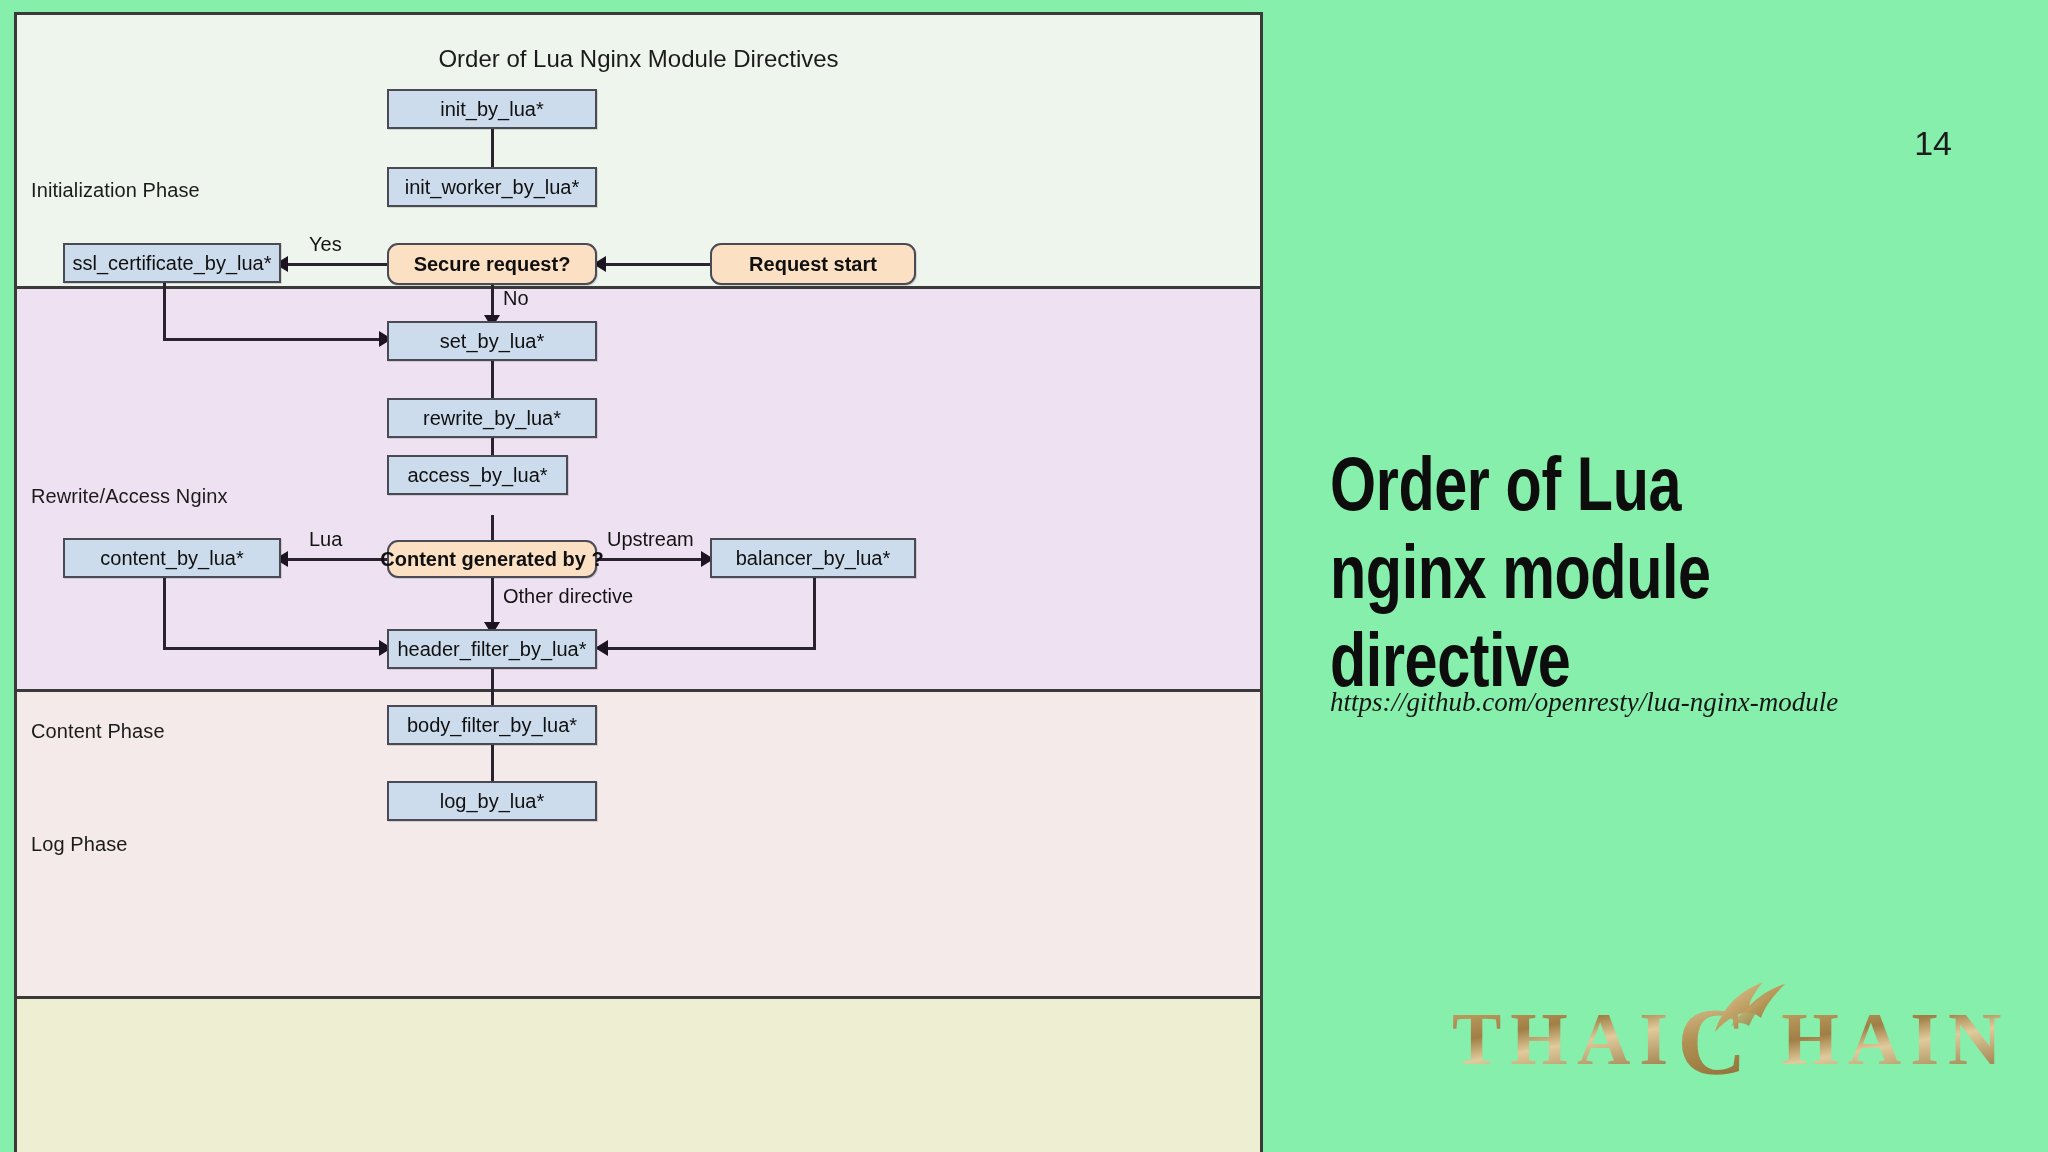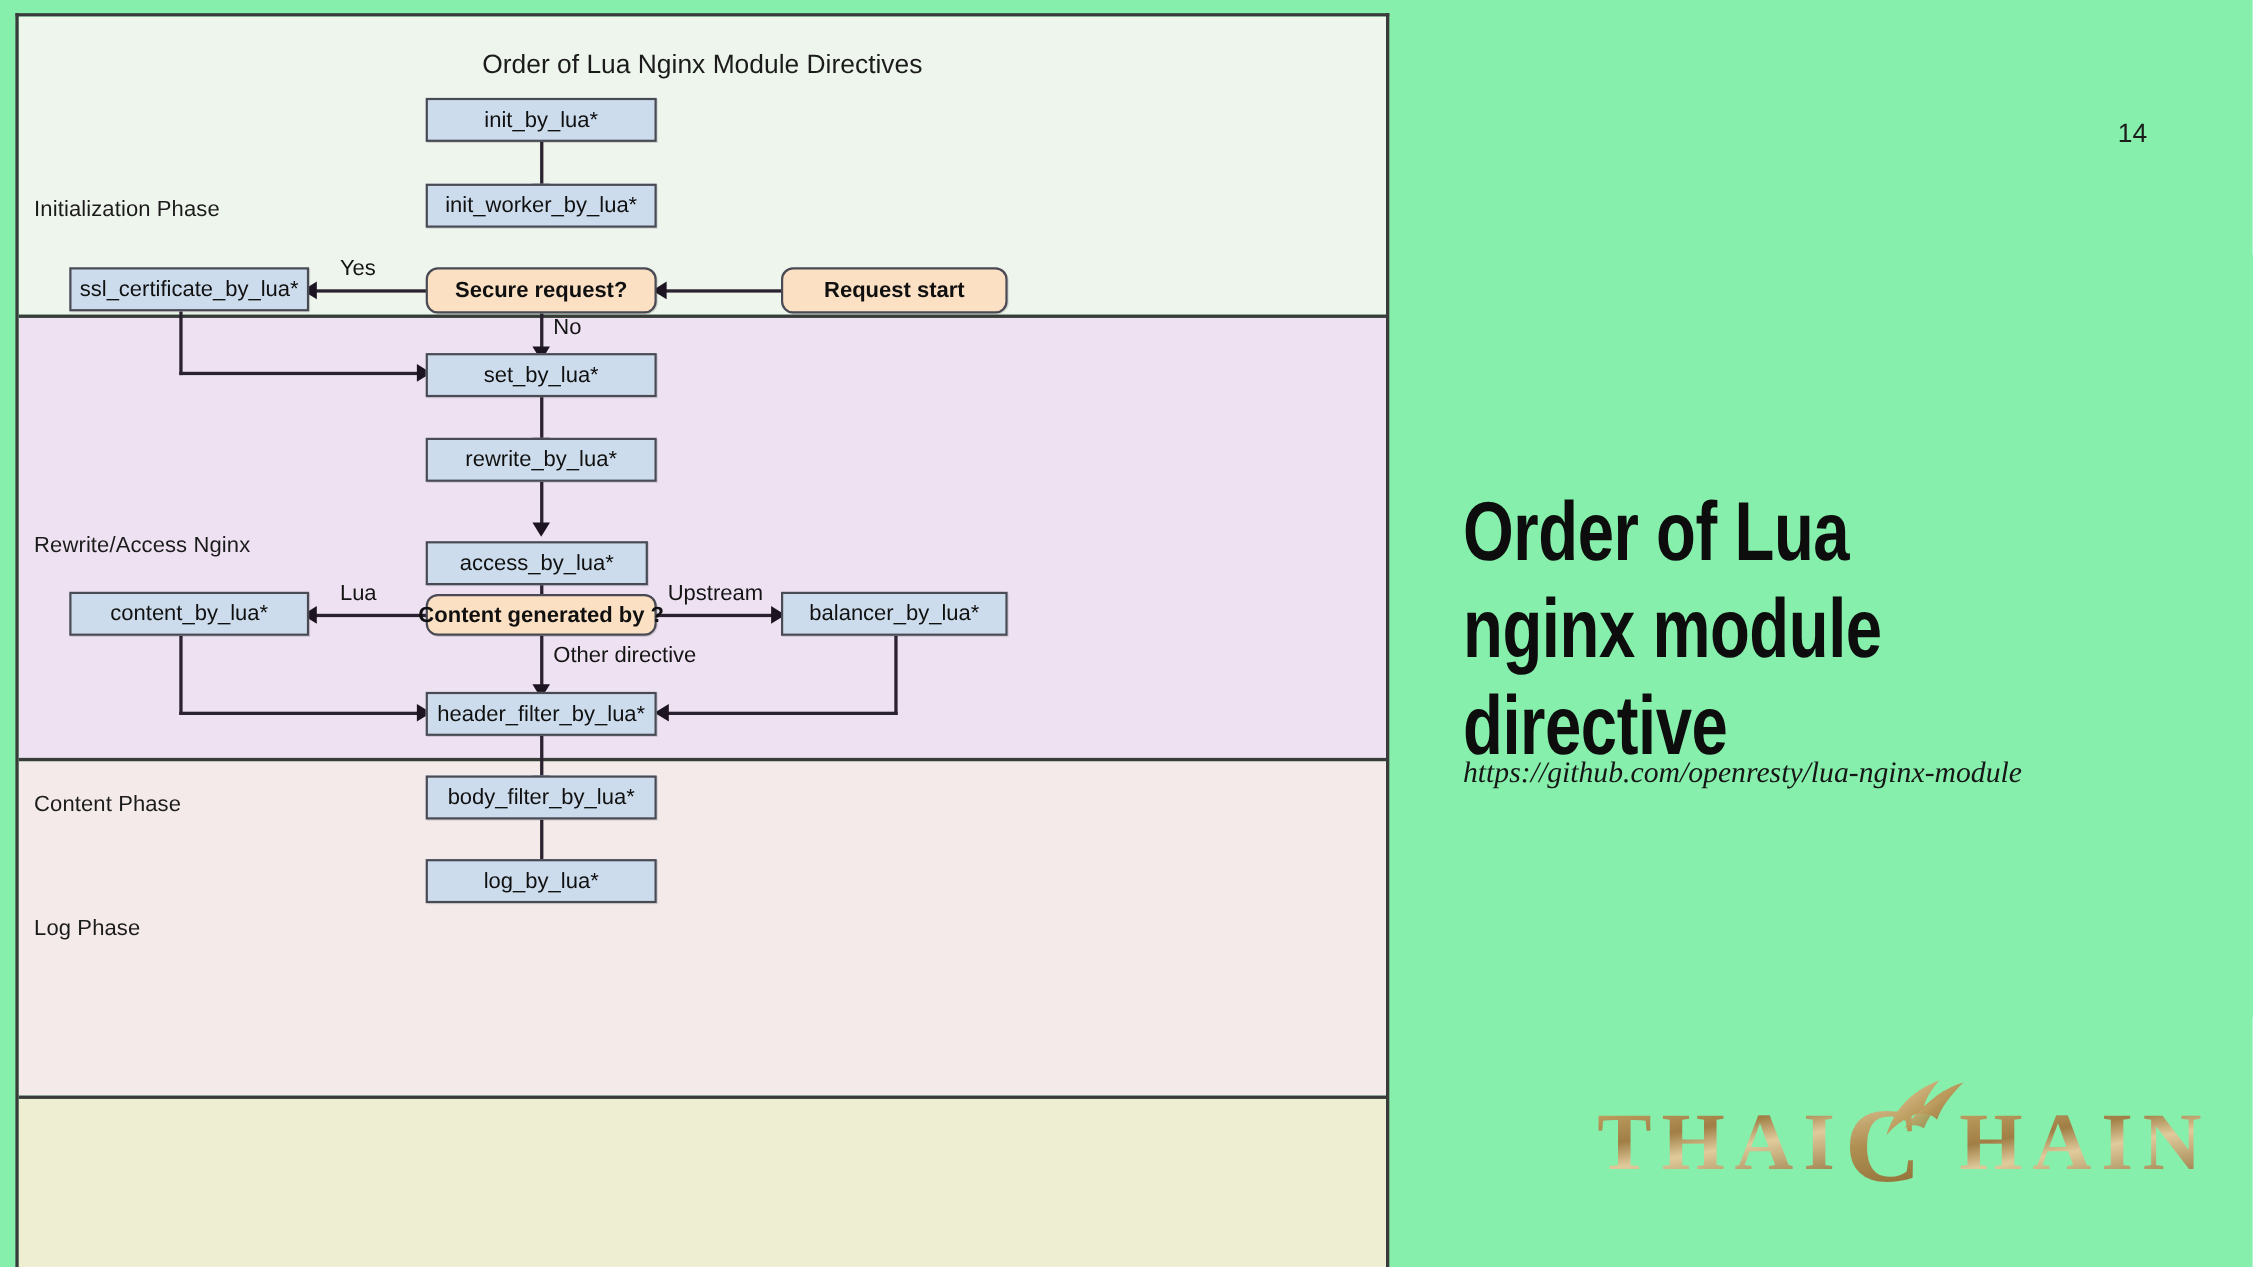--- a/index.html
+++ b/index.html
@@ -67,22 +67,22 @@
     white-space: nowrap; z-index: 5;
   }
 
   #diagram-title {
     position: absolute; left: 0; top: 30px; width: 100%;
     text-align: center; font-size: 24px; color: #1b1b1b;
   }
 
   
   #page-number {
-    position: absolute; right: 96px; top: 108px;
-    font-size: 24px; color: #1c1c1c;
+    position: absolute; right: 96px; top: 124px;
+    font-size: 34px; color: #1c1c1c;
   }
   #headline {
     position: absolute; left: 1330px; top: 440px;
     width: 700px;
     font-family: "Liberation Sans Narrow", "Liberation Sans", sans-serif;
     font-weight: 700;
     font-size: 76px; line-height: 1.16;
     letter-spacing: -0.5px;
     color: #0d0d0d;
     transform: scaleX(.78);
@@ -177,21 +177,21 @@
     <div class="node proc" style="left:370px; top:306px; width:210px; height:40px;">set_by_lua*</div>
 
     <div class="ln lnv" style="left:474px; top:346px; height:42px;"></div>
     <div class="arrow ar-down" style="left:467px; top:383px;"></div>
 
     <div class="node proc" style="left:370px; top:383px; width:210px; height:40px;">rewrite_by_lua*</div>
 
     <div class="ln lnv" style="left:474px; top:423px; height:42px;"></div>
     <div class="arrow ar-down" style="left:467px; top:460px;"></div>
 
-    <div class="node proc" style="left:370px; top:477px; width:202px; height:40px;">access_by_lua*</div>
+    <div class="node proc" style="left:370px; top:440px; width:181px; height:40px;">access_by_lua*</div>
 
     <div class="ln lnv" style="left:474px; top:500px; height:44px;"></div>
     <div class="arrow ar-down" style="left:467px; top:530px;"></div>
 
     <div class="node dec" style="left:370px; top:525px; width:210px; height:38px;" style2="">Content generated by ?</div>
 
     <div class="ln lnh" style="left:270px; top:543px; width:102px;"></div>
     <div class="arrow ar-left" style="left:258px; top:536px;"></div>
     <div class="edge-label" style="left:292px; top:513px;">Lua</div>
 

